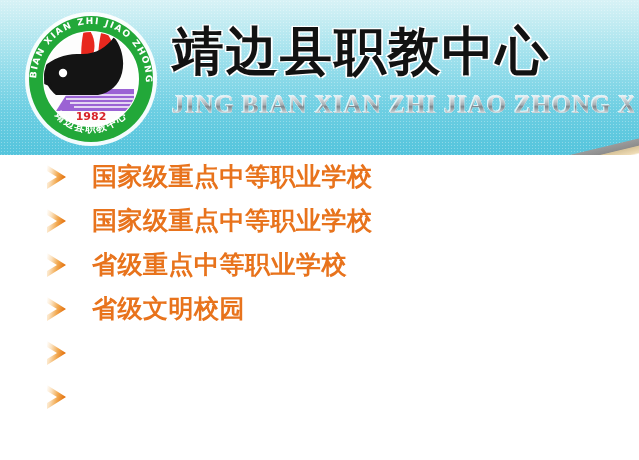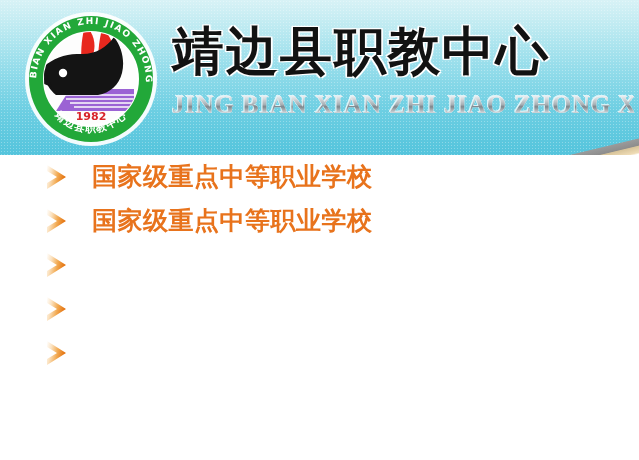--- a/index.html
+++ b/index.html
@@ -259,22 +259,39 @@
             <linearGradient id="chevGrad3" x1="0" y1="0" x2="1" y2="0.25">
               <stop offset="0%" stop-color="#ffffff"></stop>
               <stop offset="28%" stop-color="#fbe2c0"></stop>
               <stop offset="62%" stop-color="#f2ab54"></stop>
               <stop offset="100%" stop-color="#e4720e"></stop>
             </linearGradient>
           </defs>
           <path d="M3,1 L22,13 L3,25 L3,19 L13,13 L3,7 Z" fill="url(#chevGrad3)"></path>
         </svg>
       </span>
-    </li>
-
+      <span class="honor-label">省级重点中等职业学校</span>
+    </li>
+
+    <li class="honor-item">
+      <span class="chevron-icon">
+        <svg viewBox="0 0 24 26" xmlns="http://www.w3.org/2000/svg" aria-hidden="true">
+          <defs>
+            <linearGradient id="chevGrad4" x1="0" y1="0" x2="1" y2="0.25">
+              <stop offset="0%" stop-color="#ffffff"></stop>
+              <stop offset="28%" stop-color="#fbe2c0"></stop>
+              <stop offset="62%" stop-color="#f2ab54"></stop>
+              <stop offset="100%" stop-color="#e4720e"></stop>
+            </linearGradient>
+          </defs>
+          <path d="M3,1 L22,13 L3,25 L3,19 L13,13 L3,7 Z" fill="url(#chevGrad4)"></path>
+        </svg>
+      </span>
+      <span class="honor-label">省级文明校园</span>
+    </li>
 
     <li class="honor-item">
       <span class="chevron-icon">
         <svg viewBox="0 0 24 26" xmlns="http://www.w3.org/2000/svg" aria-hidden="true">
           <defs>
             <linearGradient id="chevGrad5" x1="0" y1="0" x2="1" y2="0.25">
               <stop offset="0%" stop-color="#ffffff"></stop>
               <stop offset="28%" stop-color="#fbe2c0"></stop>
               <stop offset="62%" stop-color="#f2ab54"></stop>
               <stop offset="100%" stop-color="#e4720e"></stop>

